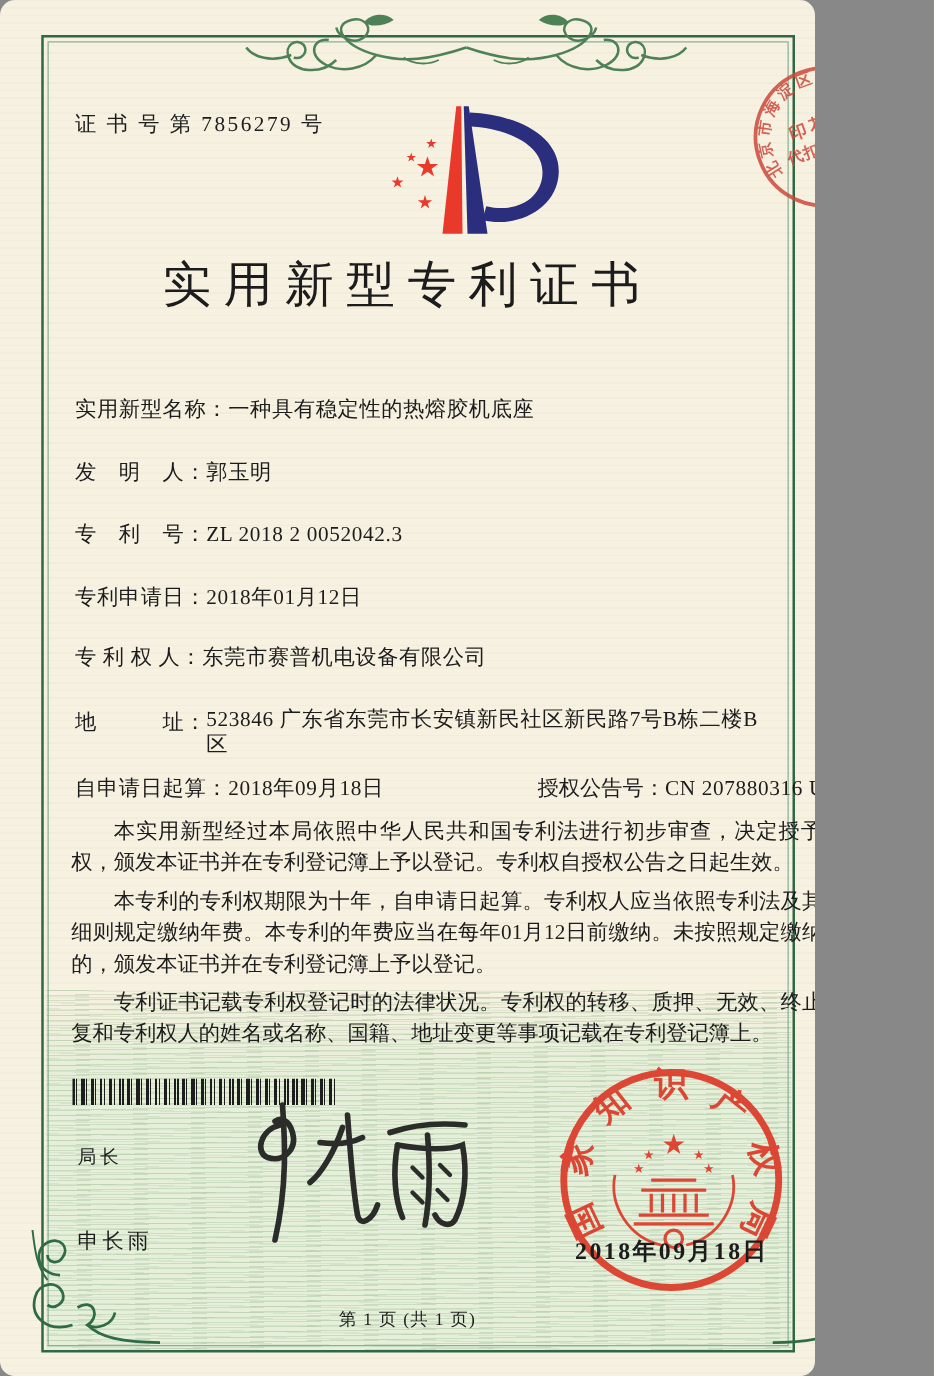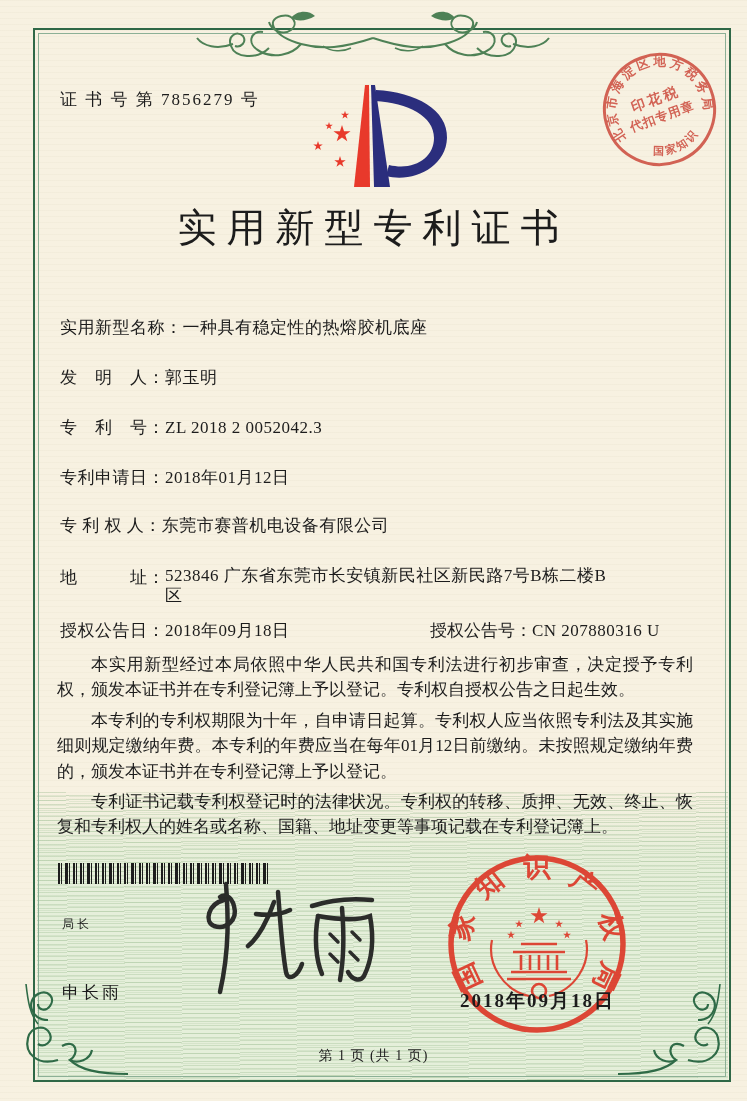--- a/index.html
+++ b/index.html
@@ -1,17 +1,17 @@
 <!DOCTYPE html>
 <html><head>
 <meta charset="utf-8">
 <style>
   html,body{margin:0;padding:0;background:#888;}
-  .page{position:relative;width:747px;height:1101px;background:#f7f1e1;overflow:hidden;
-        font-family:"Liberation Serif","DejaVu Serif",serif;color:#1c1c1c;}
+  .page{position:relative;width:652px;height:1101px;background:#f7f1e1;overflow:hidden;
+        font-family:"Liberation Serif","DejaVu Serif",serif;color:#1c1c1c;border-radius:12px;}
   .page::before{content:"";position:absolute;inset:0;
         background:repeating-linear-gradient(180deg,rgba(160,150,110,.05) 0 1px,transparent 1px 6px);}
   
   .band{position:absolute;left:37px;right:19px;top:792px;bottom:21px;z-index:0;
         background:linear-gradient(180deg,rgba(228,238,216,0) 0,rgba(228,238,216,.85) 60px,#e5efda 110px);}
   .band::after{content:"";position:absolute;inset:0;
         background:repeating-linear-gradient(179deg,rgba(140,178,130,.30) 0 1px,transparent 1px 4px),
                    repeating-linear-gradient(181deg,rgba(140,178,130,.18) 0 1px,transparent 1px 5px);}
   
   .frame-outer{position:absolute;top:28px;left:33px;right:16px;bottom:19px;border:2px solid #2f6847;z-index:1;}
@@ -28,21 +28,21 @@
   .fvalue{letter-spacing:.5px;}
   .addr-value{display:inline-block;width:445px;white-space:normal;vertical-align:top;line-height:20px;}
   .frow-right{position:absolute;left:370px;white-space:nowrap;}
   .paras{position:absolute;left:57px;top:652px;width:636px;z-index:3;font-size:17px;line-height:25.4px;
          text-align:justify;}
   .paras p{margin:0 0 5px 0;text-indent:2em;}
   .barcode{position:absolute;left:58px;top:863px;width:211px;height:21px;z-index:3;
      background:repeating-linear-gradient(90deg,#1d1d1d 0 2px,transparent 2px 3px,#1d1d1d 3px 4px,
        transparent 4px 7px,#1d1d1d 7px 10px,transparent 10px 11px,#1d1d1d 11px 12px,transparent 12px 15px,
        #1d1d1d 15px 17px,transparent 17px 18px,#1d1d1d 18px 19px,transparent 19px 22px);}
-  .director{position:absolute;left:62px;top:916px;font-size:12px;letter-spacing:3px;z-index:3;text-align:center;}
+  .director{position:absolute;left:62px;top:916px;font-size:15px;letter-spacing:3px;z-index:3;text-align:center;}
   .director-name{position:absolute;left:62px;top:952px;font-size:17px;letter-spacing:3px;z-index:3;margin-top:29px;}
   .signature{position:absolute;left:190px;top:878px;z-index:4;}
   .big-seal{position:absolute;left:437px;top:844px;z-index:4;opacity:.93;}
   .seal-date{position:absolute;left:460px;top:988px;font-size:19px;font-weight:600;letter-spacing:2px;z-index:5;}
   .tax-stamp{position:absolute;left:592px;top:42px;width:135px;height:135px;z-index:3;
              transform:rotate(-20deg);opacity:.85;}
   .footer{position:absolute;left:0;top:1047px;width:100%;text-align:center;font-size:14px;
           letter-spacing:1px;z-index:3;}
 </style>
 </head>
@@ -118,21 +118,21 @@
     <div class="frow" style="top:466px">
       <span class="flabel">专利申请日：</span><span class="fvalue">2018年01月12日</span>
     </div>
     <div class="frow" style="top:514px">
       <span class="flabel">专 利 权 人：</span><span class="fvalue">东莞市赛普机电设备有限公司</span>
     </div>
     <div class="frow" style="top:566px">
       <span class="flabel">地　　　址：</span><span class="fvalue addr-value">523846 广东省东莞市长安镇新民社区新民路7号B栋二楼B区</span>
     </div>
     <div class="frow" style="top:619px">
-      <span class="flabel">授权公告日：</span><span class="fvalue">2018年09月18日</span>
+      <span class="flabel">自申请日起算：</span><span class="fvalue">2018年09月18日</span>
     </div>
     <div class="frow-right" style="top:619px">
       <span class="flabel">授权公告号：</span><span class="fvalue">CN 207880316 U</span>
     </div>
   </div>
 
   <div class="paras">
     <p>本实用新型经过本局依照中华人民共和国专利法进行初步审查，决定授予专利权，颁发本证书并在专利登记簿上予以登记。专利权自授权公告之日起生效。</p>
     <p>本专利的专利权期限为十年，自申请日起算。专利权人应当依照专利法及其实施细则规定缴纳年费。本专利的年费应当在每年01月12日前缴纳。未按照规定缴纳年费的，颁发本证书并在专利登记簿上予以登记。</p>
     <p>专利证书记载专利权登记时的法律状况。专利权的转移、质押、无效、终止、恢复和专利权人的姓名或名称、国籍、地址变更等事项记载在专利登记簿上。</p>

